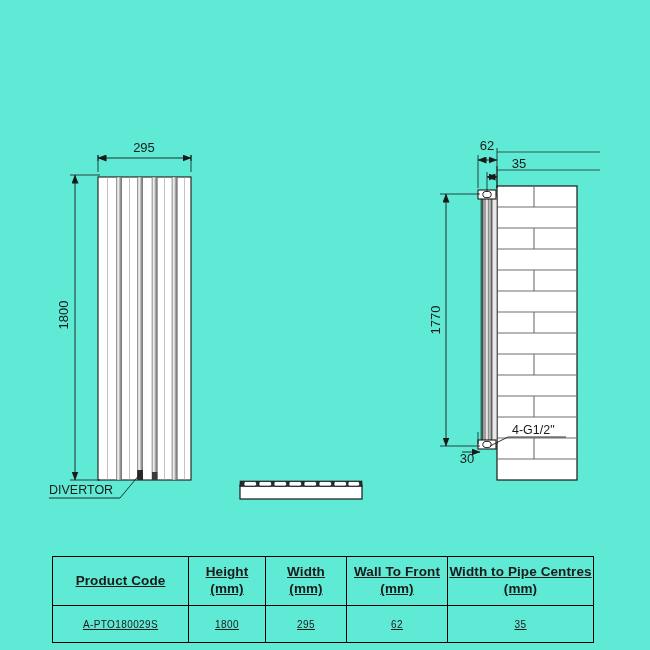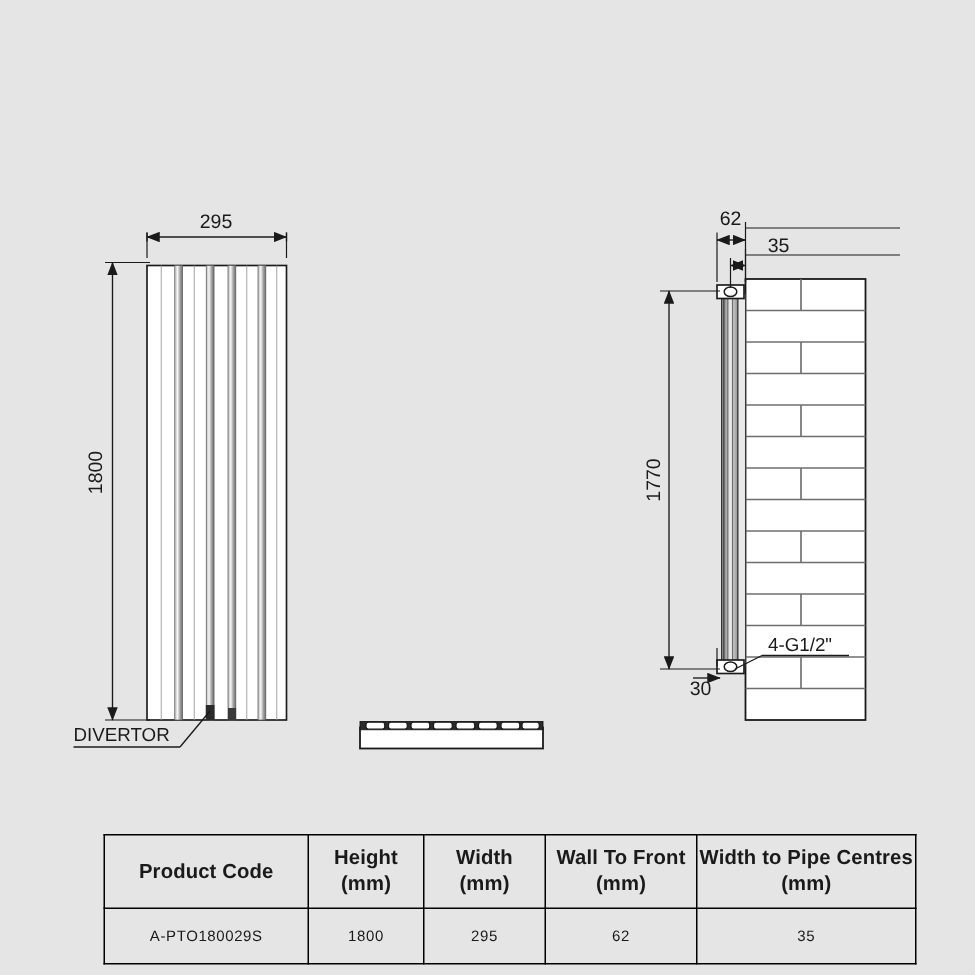--- a/index.html
+++ b/index.html
@@ -13,21 +13,21 @@
     position: relative;
     font-family: "Liberation Sans", sans-serif;
     color: #1a1a1a;
     overflow: hidden;
   }
   #page {
     position: absolute;
     left: 0; top: 0;
     width: 650px;
     height: 650px;
-    background: #e5e5e5;
+    background: #5eead4;
   }
   #drawing-svg {
     position: absolute;
     left: 0;
     top: 0;
     width: 650px;
     height: 650px;
   }
   .dim-text {
     font-family: "Liberation Sans", sans-serif;
@@ -35,23 +35,24 @@
     fill: #1a1a1a;
   }
   .label-text {
     font-family: "Liberation Sans", sans-serif;
     font-size: 12.5px;
     fill: #1a1a1a;
   }
   
   #spec-table-wrap {
     position: absolute;
-    left: 69px;
+    left: 52px;
     top: 556px;
     width: 536px;
+    text-decoration: underline;
   }
   table.spec {
     border-collapse: collapse;
     width: 536px;
     table-layout: fixed;
   }
   table.spec th, table.spec td {
     border: 1.6px solid #000000;
     text-align: center;
     vertical-align: middle;

